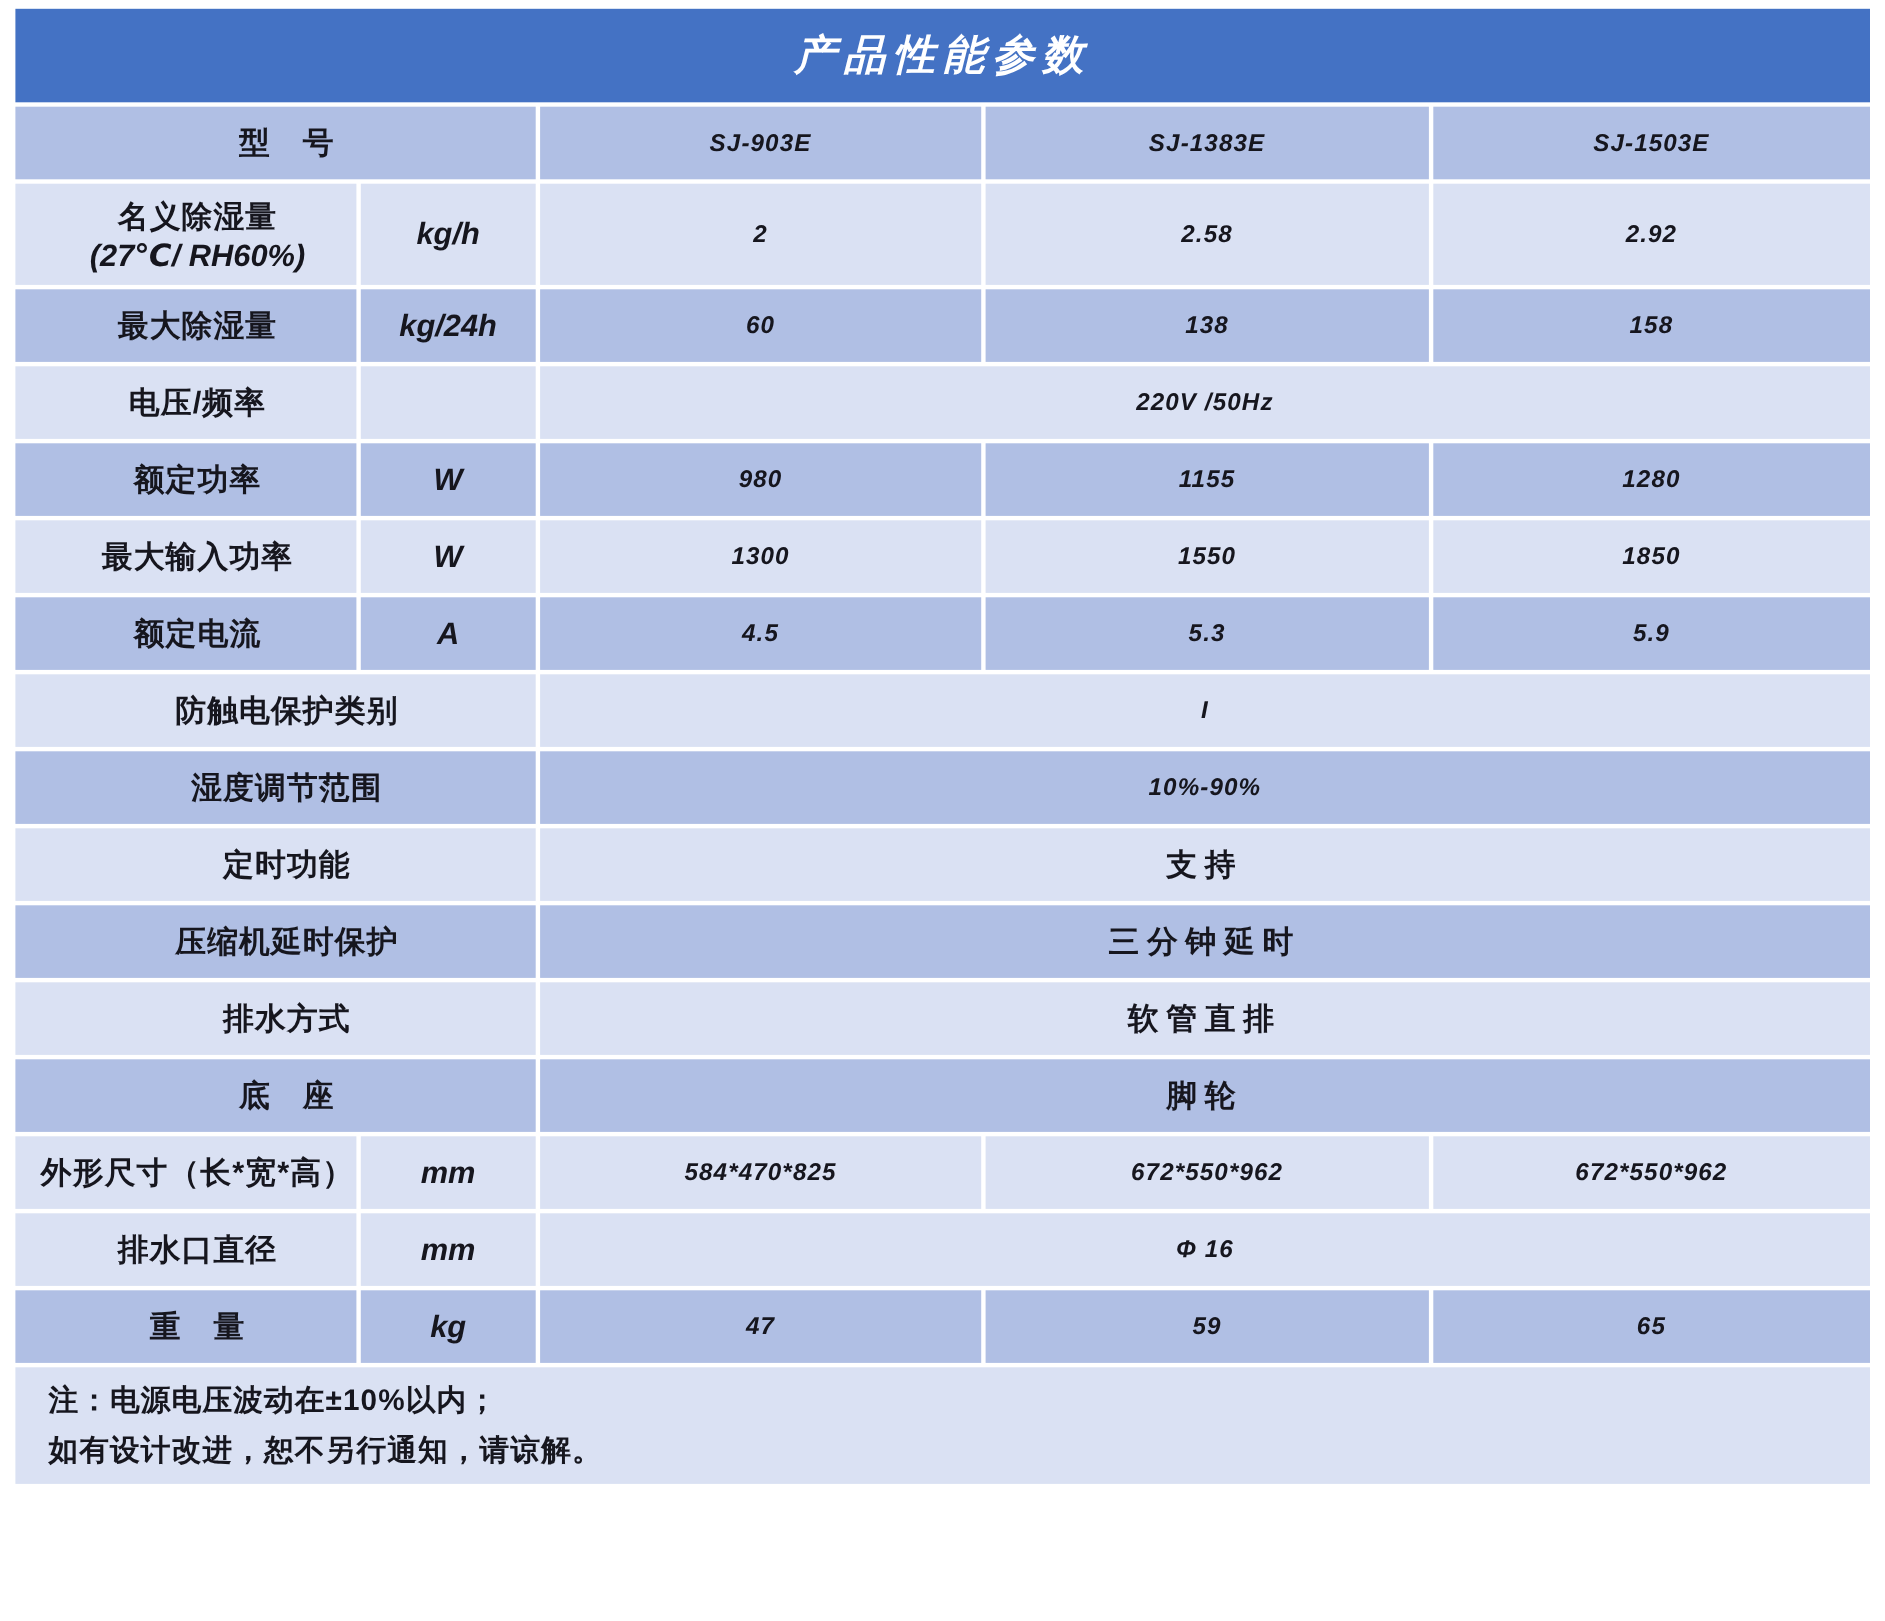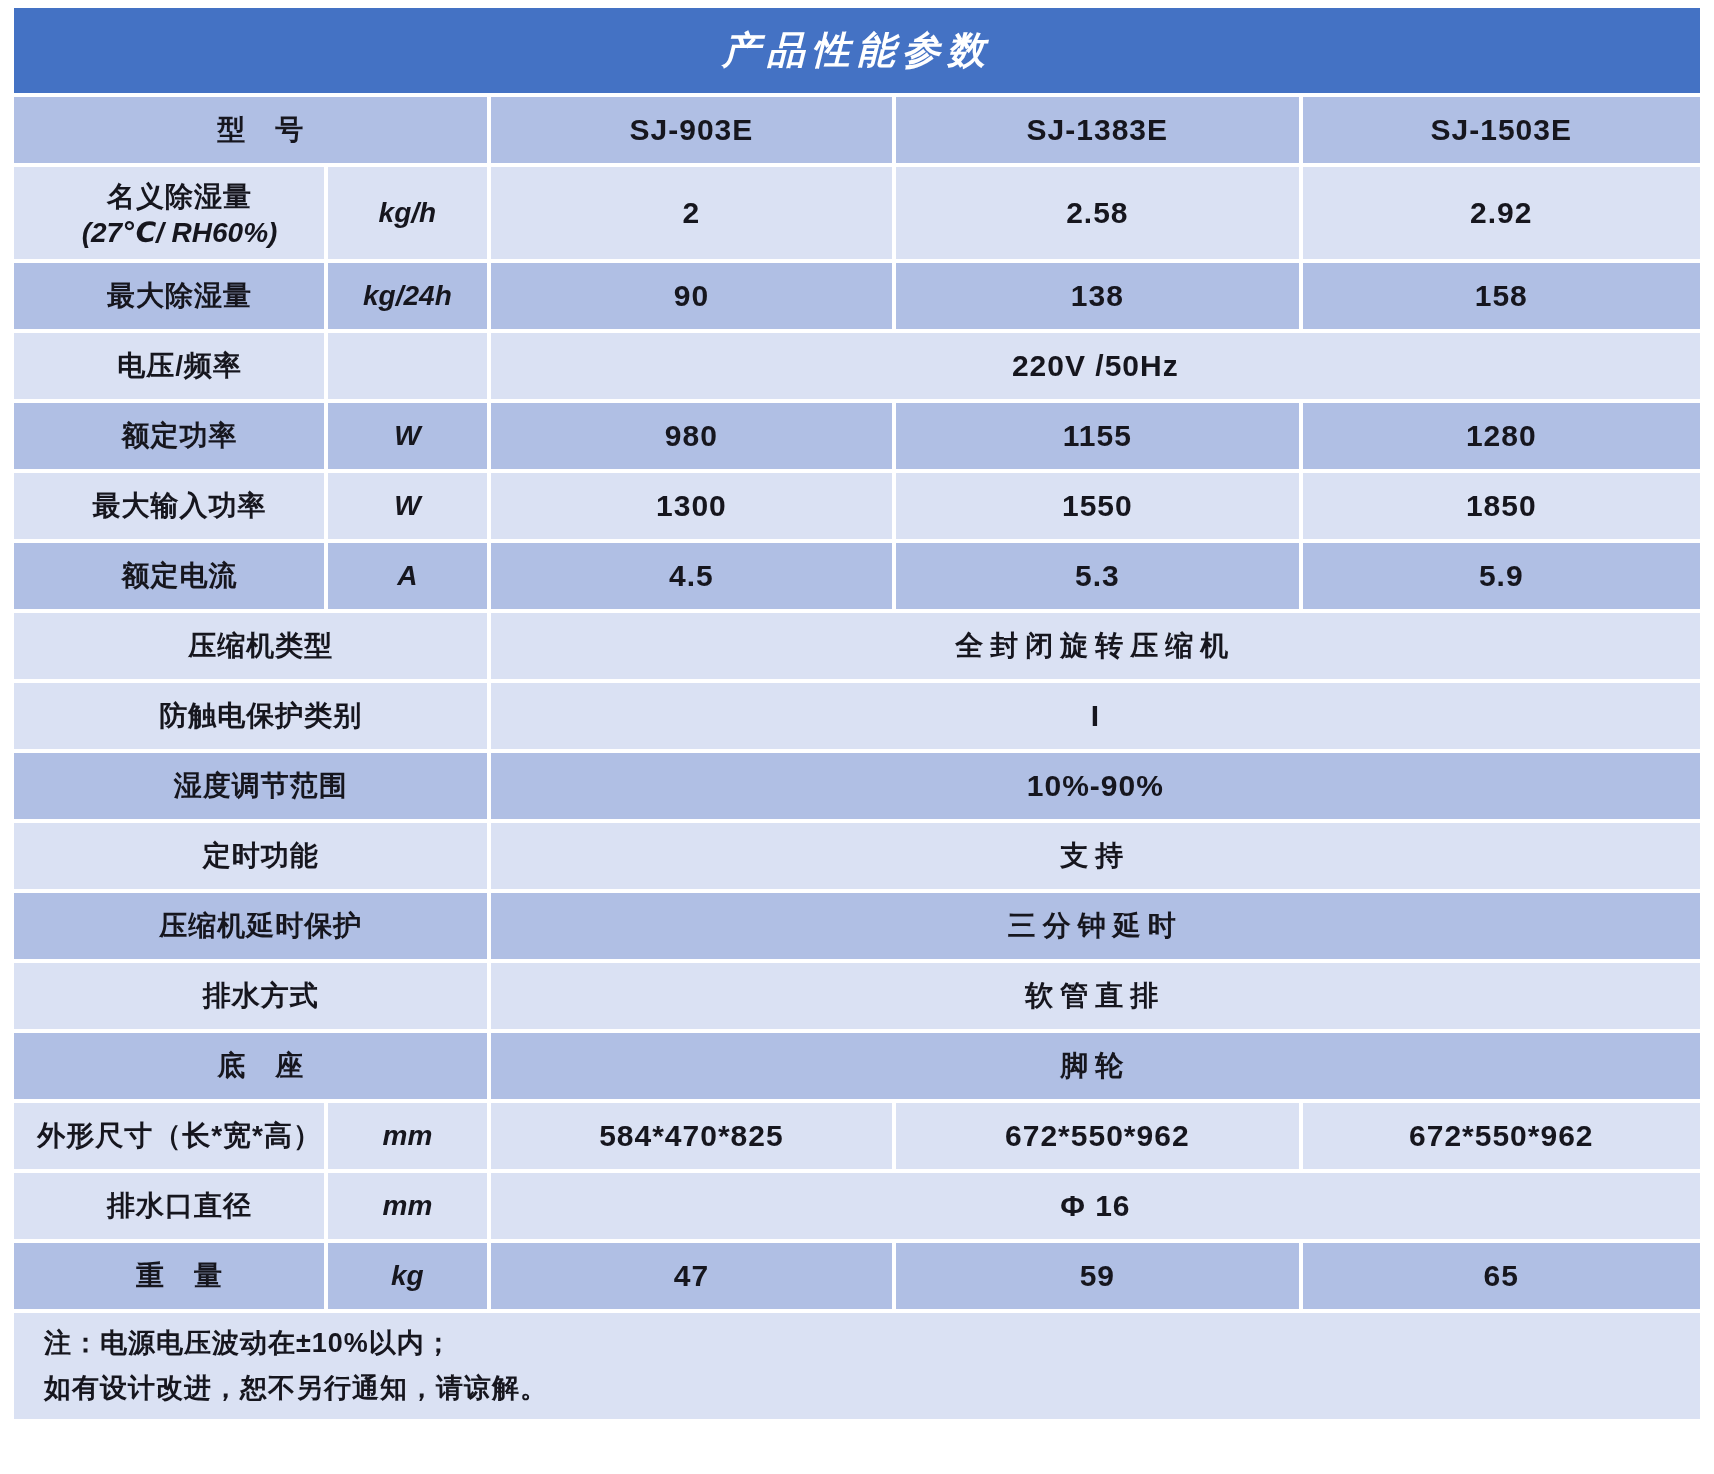--- a/index.html
+++ b/index.html
@@ -29,21 +29,21 @@
     font-weight:bold;font-size:28px;
     overflow:hidden;
   }
   tr.dark td{background:#b0bfe4;}
   tr.light td{background:#dae1f3;}
   tr.h-std td{height:64px;}
   tr.h-tall td{height:90px;}
   tr.h-note td{height:104px;}
   td.lbl{letter-spacing:1px;padding-left:22px;}
   td.unit{font-style:italic;}
-  td.num{font-size:30px;letter-spacing:1px;margin-left:32px;}
+  td.num{font-style:italic;font-size:22px;letter-spacing:1px;margin-left:32px;}
   td.cnval{letter-spacing:7px;}
   .lbl-sub{font-style:italic;letter-spacing:0;}
   td.note-cell{text-align:left;padding-left:30px;font-size:27px;line-height:1.65;letter-spacing:1px;}
 </style>
 </head>
 <body>
 
 <div class="page">
 
   <div class="title-bar">
@@ -74,21 +74,21 @@
         </td>
         <td class="unit">kg/h</td>
         <td class="num">2</td>
         <td class="num">2.58</td>
         <td class="num">2.92</td>
       </tr>
 
       <tr class="dark h-std">
         <td class="lbl">最大除湿量</td>
         <td class="unit">kg/24h</td>
-        <td class="num">90</td>
+        <td class="num">60</td>
         <td class="num">138</td>
         <td class="num">158</td>
       </tr>
 
       <tr class="light h-std">
         <td class="lbl">电压/频率</td>
         <td class="unit"></td>
         <td colspan="3" class="num">220V /50Hz</td>
       </tr>
 
@@ -109,24 +109,20 @@
       </tr>
 
       <tr class="dark h-std">
         <td class="lbl">额定电流</td>
         <td class="unit">A</td>
         <td class="num">4.5</td>
         <td class="num">5.3</td>
         <td class="num">5.9</td>
       </tr>
 
-      <tr class="light h-std">
-        <td colspan="2" class="lbl">压缩机类型</td>
-        <td colspan="3" class="cnval">全封闭旋转压缩机</td>
-      </tr>
 
 
       <tr class="light h-std">
         <td colspan="2" class="lbl">防触电保护类别</td>
         <td colspan="3" class="num">I</td>
       </tr>
 
       <tr class="dark h-std">
         <td colspan="2" class="lbl">湿度调节范围</td>
         <td colspan="3" class="num">10%-90%</td>

